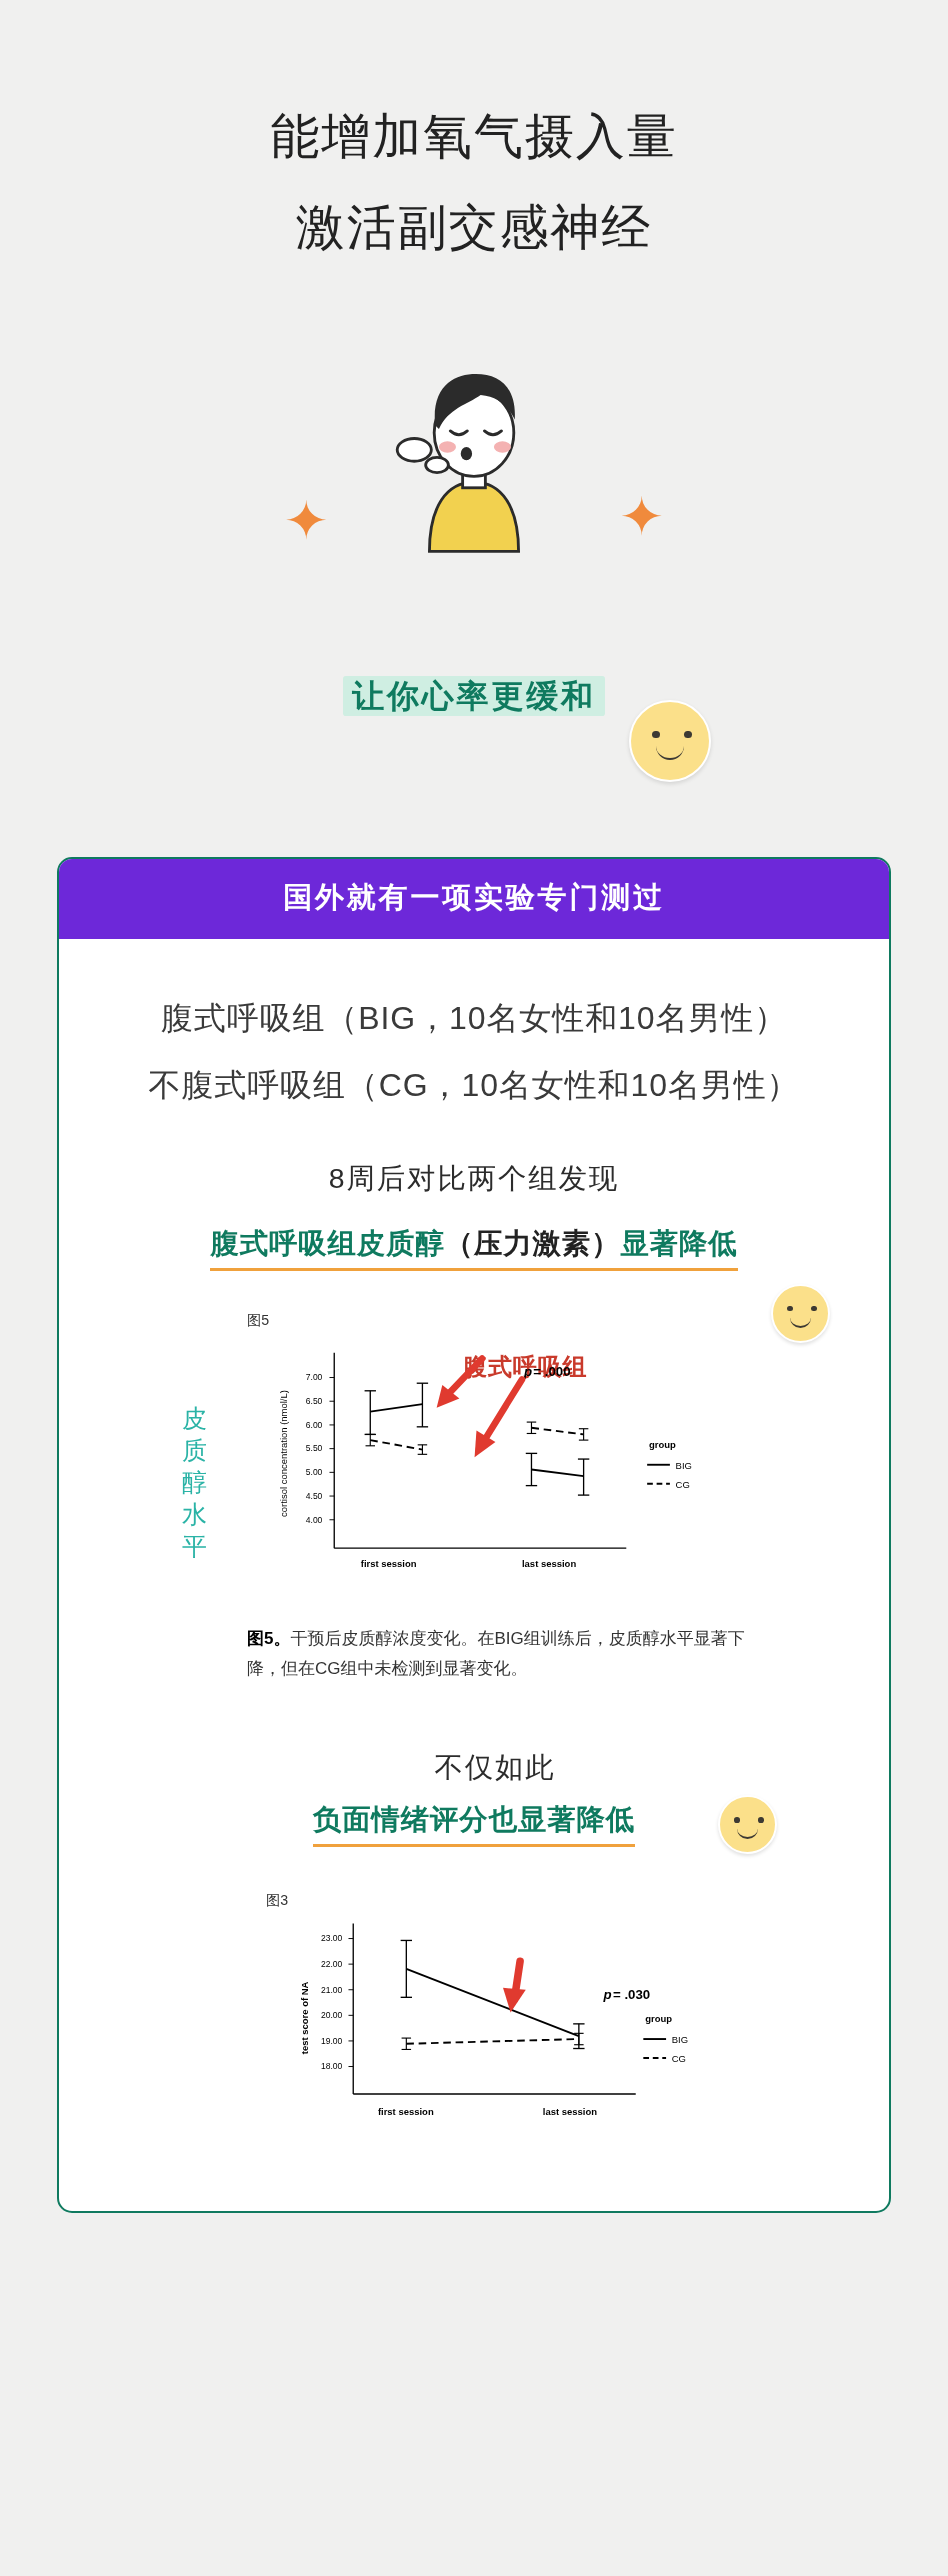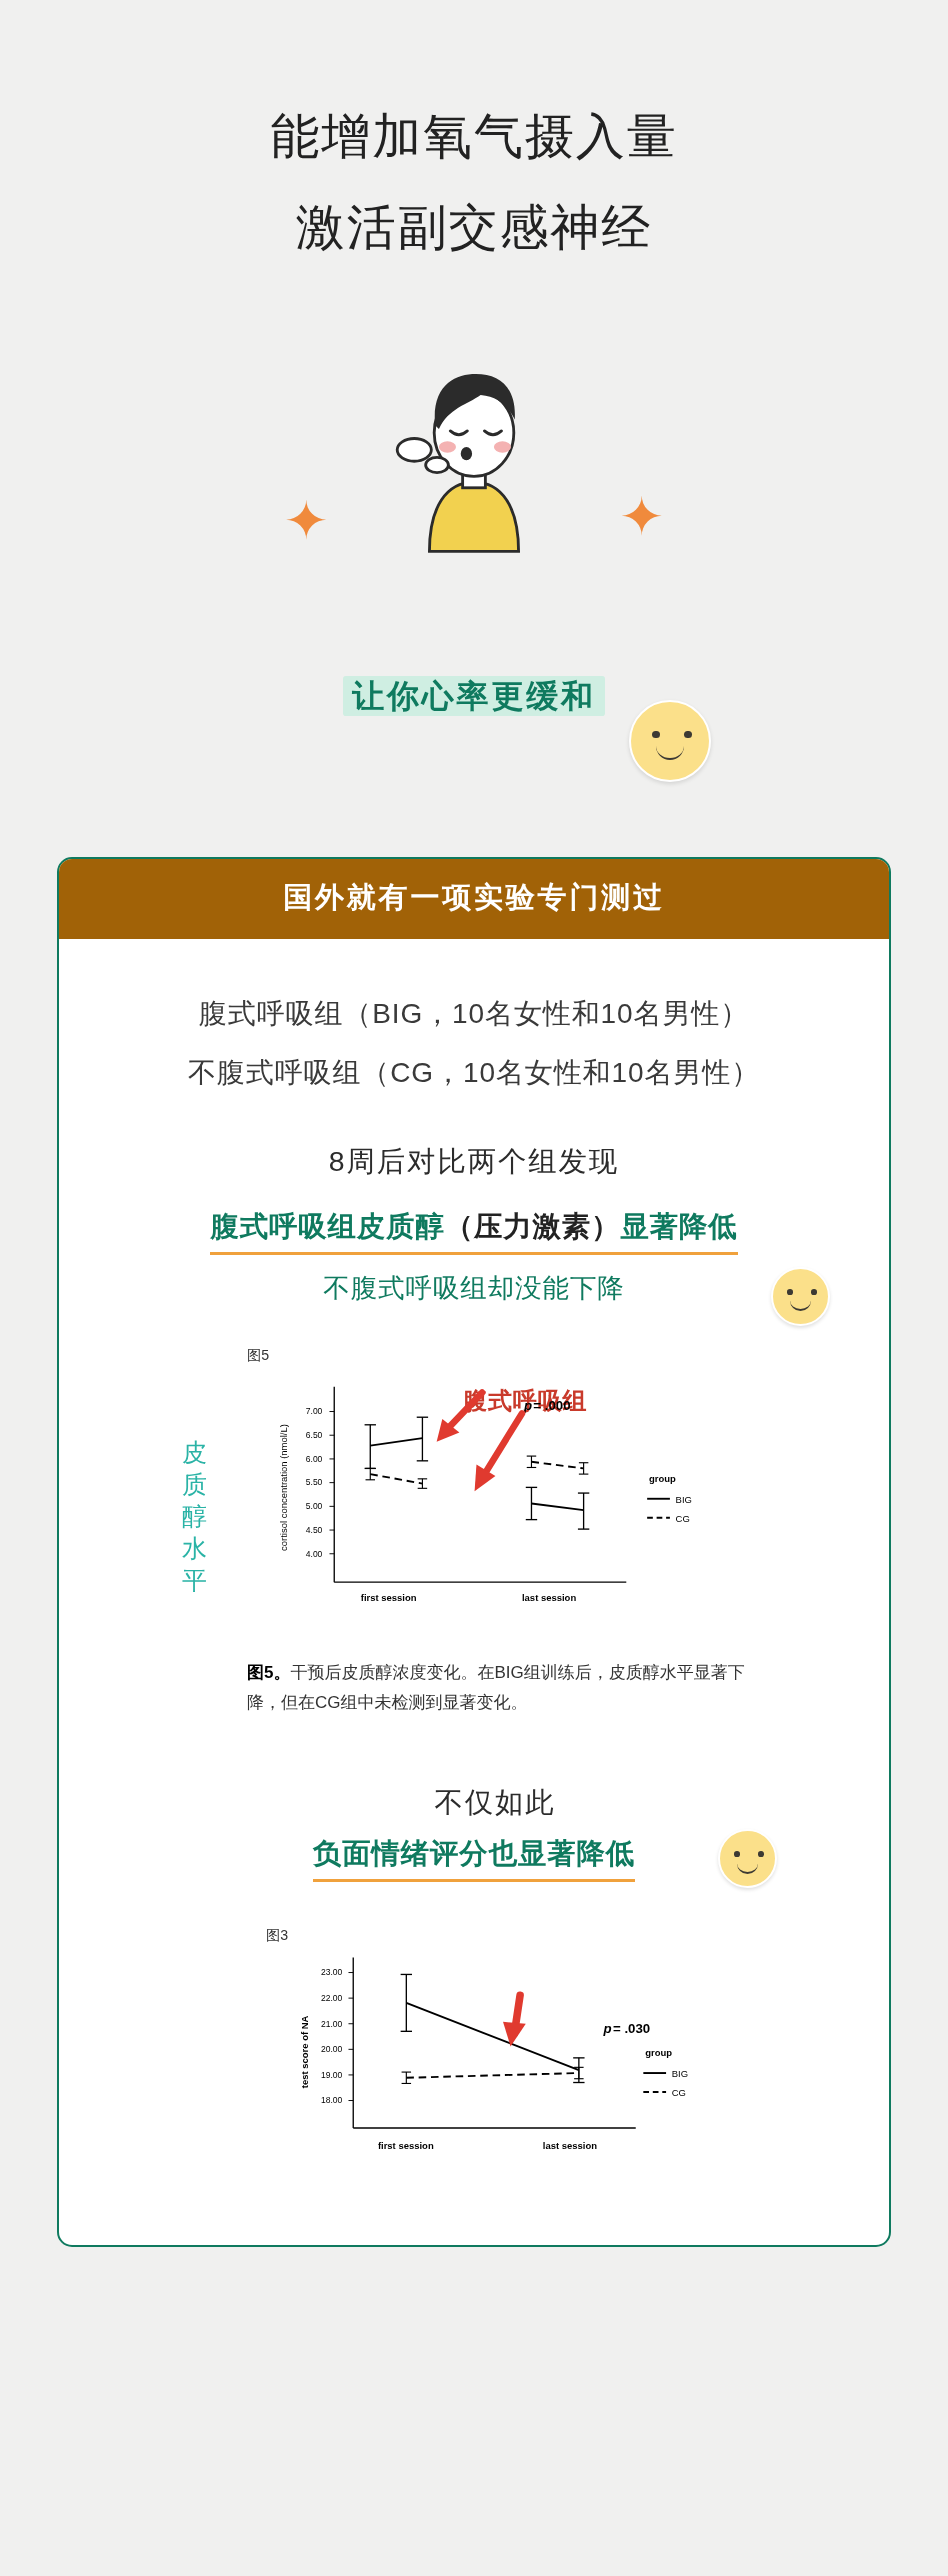--- a/index.html
+++ b/index.html
@@ -108,34 +108,34 @@
   
   .card {
     margin: 133px 57px 57px 57px;
     background: #ffffff;
     border: 2.8px solid #0f7a5f;
     border-radius: 15px;
     overflow: hidden;
     padding-bottom: 57px;
   }
   .card-header {
-    background: #a16207;
+    background: #6d28d9;
     color: #ffffff;
     text-align: center;
     font-size: 29px;
     font-weight: bold;
     letter-spacing: 2.8px;
     padding: 19px 0 21px 0;
   }
   .group-lines {
     text-align: center;
     padding-top: 46px;
   }
   .group-lines .gl {
-    font-size: 28px;
+    font-size: 32px;
     color: #3a3a3a;
     line-height: 2.1;
     letter-spacing: 0.9px;
   }
 
   .after-weeks {
     text-align: center;
     font-size: 28.4px;
     color: #2c2c2c;
     margin-top: 40px;
@@ -332,21 +332,20 @@
     <div class="group-lines">
       <div class="gl">腹式呼吸组（BIG，10名女性和10名男性）</div>
       <div class="gl">不腹式呼吸组（CG，10名女性和10名男性）</div>
     </div>
 
     <div class="after-weeks">8周后对比两个组发现</div>
 
     <div class="finding-wrap">
       <div class="smiley-sm"></div>
       <div class="finding-1"><span>腹式呼吸组皮质醇</span><span class="dark">（压力激素）</span><span>显著降低</span></div>
-      <div class="finding-2">不腹式呼吸组却没能下降</div>
     </div>
 
     <div class="figure-block">
       <div class="fig-tag">图5</div>
       <div class="chart-area">
         <div class="side-label">皮质醇水平</div>
 
         <div class="arrow-label" style="left:358px; top:19px;">腹式呼吸组</div>
 
         <svg class="chart-svg" width="531" height="275" viewBox="0 0 560 290">

